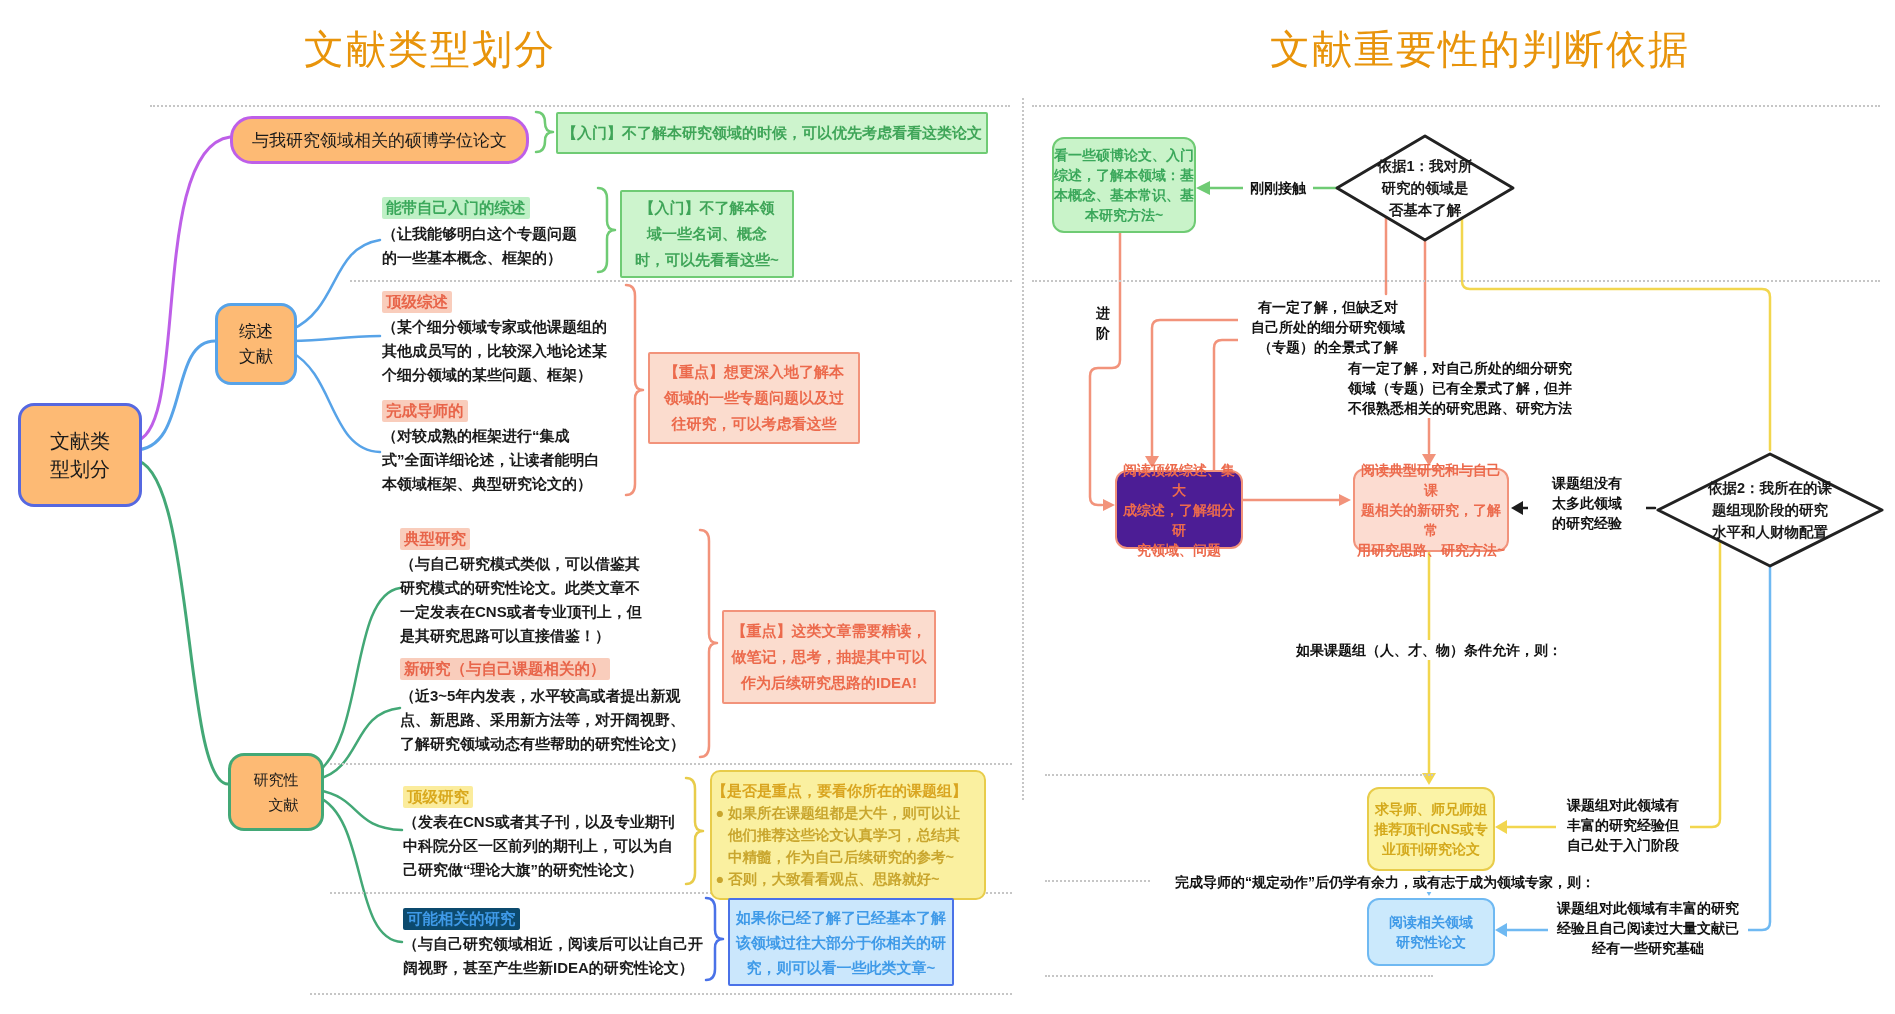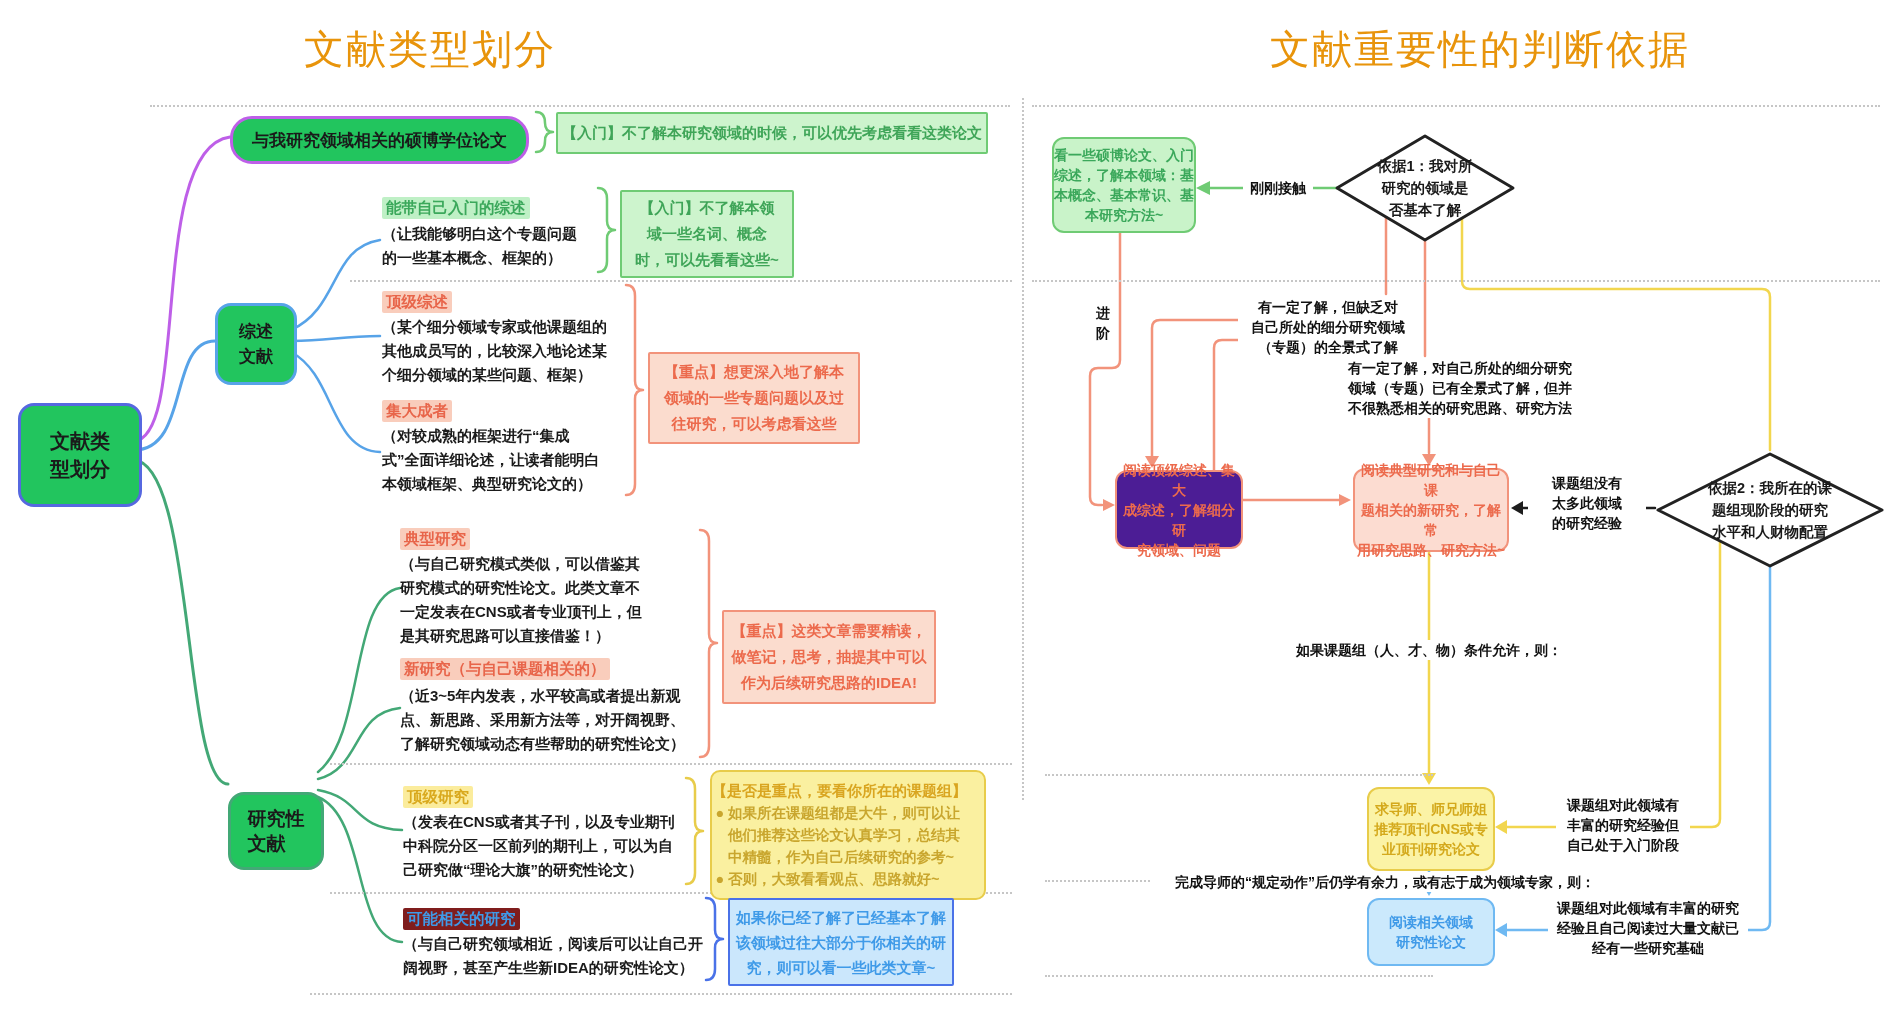--- a/index.html
+++ b/index.html
@@ -1,22 +1,22 @@
 <!DOCTYPE html>
 <html><head>
 <meta charset="utf-8">
 <style>
   html,body{margin:0;padding:0;background:#fff}
   .canvas{position:relative;width:1895px;height:1014px;background:#ffffff;overflow:hidden;
           font-family:"Liberation Sans","DejaVu Sans",sans-serif;color:#1a1a1a}
   .abs{position:absolute}
   .pre{white-space:pre-line}
   .title{font-size:40px;font-weight:400;color:#E8940B;letter-spacing:2px}
-  .node{border-radius:16px;border:3px solid #57A3E8;background:#22c55e;display:flex;align-items:center;
-        justify-content:center;text-align:left;font-weight:700;color:#1a1a1a}
+  .node{border-radius:16px;border:3px solid #57A3E8;background:#fdba74;display:flex;align-items:center;
+        justify-content:center;text-align:right;font-weight:400;color:#1a1a1a}
   .hl{display:inline-block;padding:0 4px 1px 4px;font-weight:700;font-size:15.5px;border-radius:2px;line-height:21px}
   .desc{font-size:15px;font-weight:700;color:#1b1b1b;line-height:24px}
   .notebox{border-radius:2px;border:2px solid;font-weight:700;display:flex;align-items:center;
            justify-content:center;text-align:center}
   .green-note{background:#CDF4CD;border-color:#6FCB74;color:#3FA558;font-size:15px;line-height:26px}
   .salmon-note{background:#FBDCCE;border-color:#F2937B;color:#EC6A4C;font-size:15px;line-height:26px}
   .flowbox{border-radius:12px;border:2.5px solid;font-weight:700;font-size:14px;line-height:20px;
            display:flex;align-items:center;justify-content:center;text-align:center}
   .lbl{font-size:14px;font-weight:700;color:#111;line-height:20px;text-align:center;background:#fff}
   .dh{border-top:2px dotted #C6C6C6;height:0}
@@ -98,21 +98,21 @@
   <div class="abs dv" style="left:1022px;top:98px;height:702px"></div>
 
   <div class="abs title" style="left:240px;top:22px;width:380px;text-align:center">文献类型划分</div>
   <div class="abs title" style="left:1190px;top:22px;width:580px;text-align:center">文献重要性的判断依据</div>
 
   <div class="abs node pre" style="left:18px;top:403px;width:118px;height:98px;border-color:#5668E0;font-size:20px;line-height:28px">文献类
 型划分</div>
   <div class="abs node" style="left:230px;top:116px;width:293px;height:42px;border-color:#BE5FE8;border-radius:22px;font-size:17px">与我研究领域相关的硕博学位论文</div>
   <div class="abs node pre" style="left:215px;top:303px;width:76px;height:76px;border-color:#57A3E8;font-size:17px;line-height:25px">综述
 文献</div>
-  <div class="abs node pre" style="left:228px;top:792px;width:90px;height:72px;border-color:#43A876;font-size:19px;line-height:25px">研究性
+  <div class="abs node pre" style="left:228px;top:753px;width:90px;height:72px;border-color:#43A876;font-size:15px;line-height:25px">研究性
 文献</div>
 
   <div class="abs notebox green-note" style="left:556px;top:112px;width:428px;height:38px">【入门】不了解本研究领域的时候，可以优先考虑看看这类论文</div>
 
   <div class="abs" style="left:382px;top:197px">
     <span class="hl" style="background:#BFF0C6;color:#3BA85B">能带自己入门的综述</span>
   </div>
   <div class="abs desc pre" style="left:382px;top:222px;width:260px">（让我能够明白这个专题问题
 的一些基本概念、框架的）</div>
   <div class="abs notebox green-note pre" style="left:620px;top:190px;width:170px;height:84px">【入门】不了解本领
@@ -120,21 +120,21 @@
 时，可以先看看这些~</div>
 
   <div class="abs" style="left:382px;top:291px">
     <span class="hl" style="background:#F9CDBC;color:#E8654A">顶级综述</span>
   </div>
   <div class="abs desc pre" style="left:382px;top:315px;width:270px">（某个细分领域专家或他课题组的
 其他成员写的，比较深入地论述某
 个细分领域的某些问题、框架）</div>
 
   <div class="abs" style="left:382px;top:400px">
-    <span class="hl" style="background:#F9CDBC;color:#E8654A">集大成者</span>
+    <span class="hl" style="background:#F9CDBC;color:#E8654A">完成导师的</span>
   </div>
   <div class="abs desc pre" style="left:382px;top:424px;width:270px">（对较成熟的框架进行“集成
 式”全面详细论述，让读者能明白
 本领域框架、典型研究论文的）</div>
   <div class="abs notebox salmon-note pre" style="left:648px;top:352px;width:208px;height:88px">【重点】想更深入地了解本
 领域的一些专题问题以及过
 往研究，可以考虑看这些</div>
 
   <div class="abs" style="left:400px;top:528px">
     <span class="hl" style="background:#F9CDBC;color:#E8654A">典型研究</span>
@@ -168,21 +168,21 @@
 他们推荐这些论文认真学习，总结其
 中精髓，作为自己后续研究的参考~</span>
     </div>
     <div class="yli">
       <span class="dot">●</span>
       <span class="pre">否则，大致看看观点、思路就好~</span>
     </div>
   </div>
 
   <div class="abs" style="left:403px;top:908px">
-    <span class="hl" style="background:#7f1d1d;color:#3F9AE8">可能相关的研究</span>
+    <span class="hl" style="background:#0c4a6e;color:#3F9AE8">可能相关的研究</span>
   </div>
   <div class="abs desc pre" style="left:403px;top:932px;width:330px">（与自己研究领域相近，阅读后可以让自己开
 阔视野，甚至产生些新IDEA的研究性论文）</div>
   <div class="abs notebox pre" style="left:728px;top:898px;width:222px;height:84px;background:#CBE7FC;border:2.5px solid #4A72E8;color:#3F9AE8;font-size:15px;line-height:25px">如果你已经了解了已经基本了解
 该领域过往大部分于你相关的研
 究，则可以看一些此类文章~</div>
 
   <div class="abs flowbox pre" style="left:1052px;top:137px;width:140px;height:92px;background:#C9F3C9;border-color:#6FCB74;color:#3BA85B">看一些硕博论文、入门
 综述，了解本领域：基
 本概念、基本常识、基

